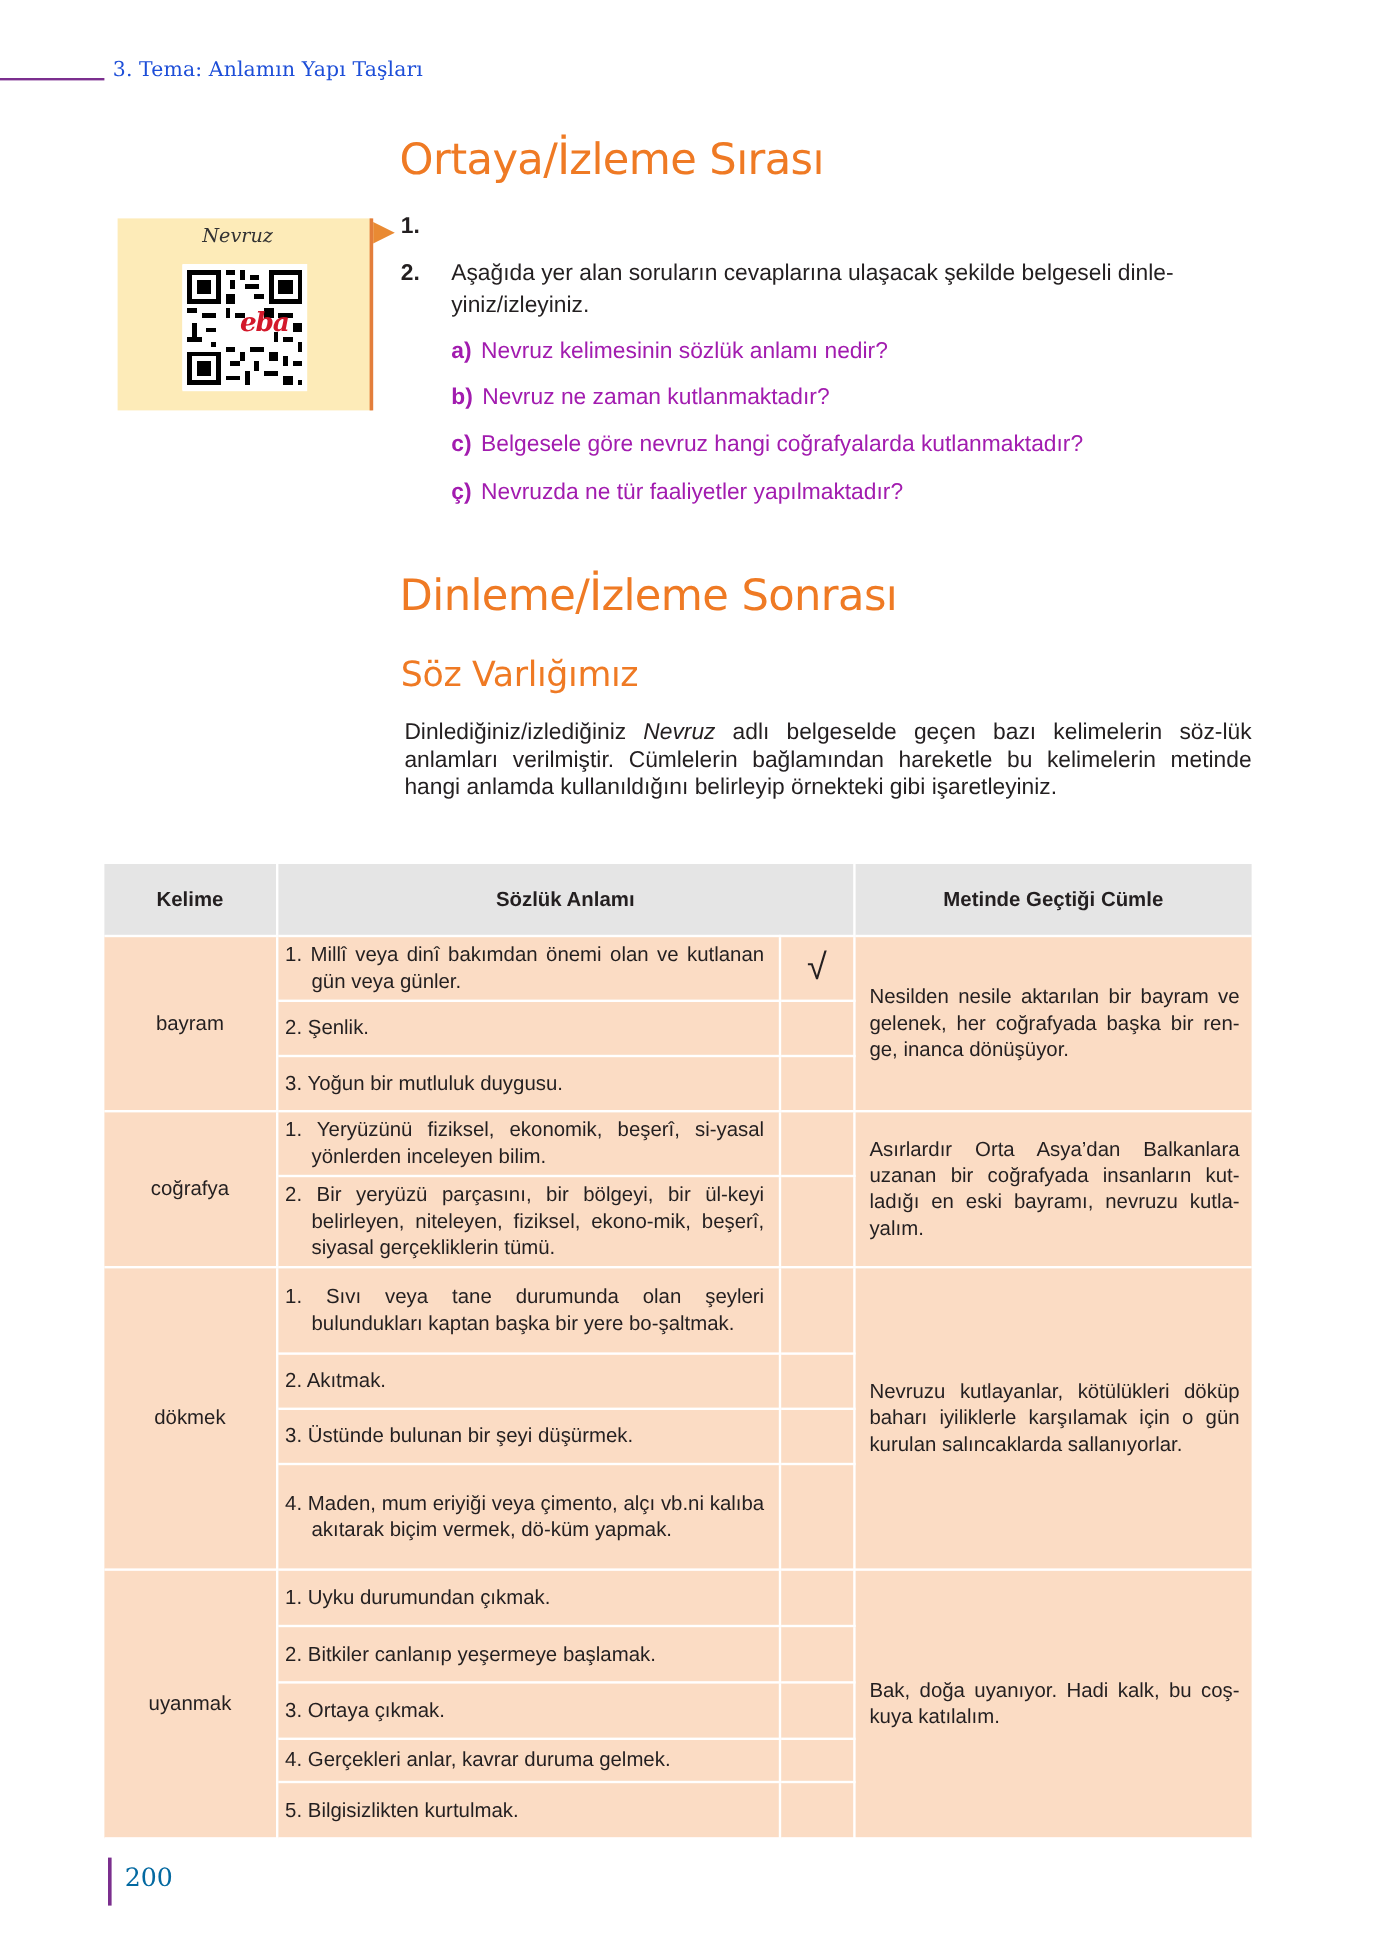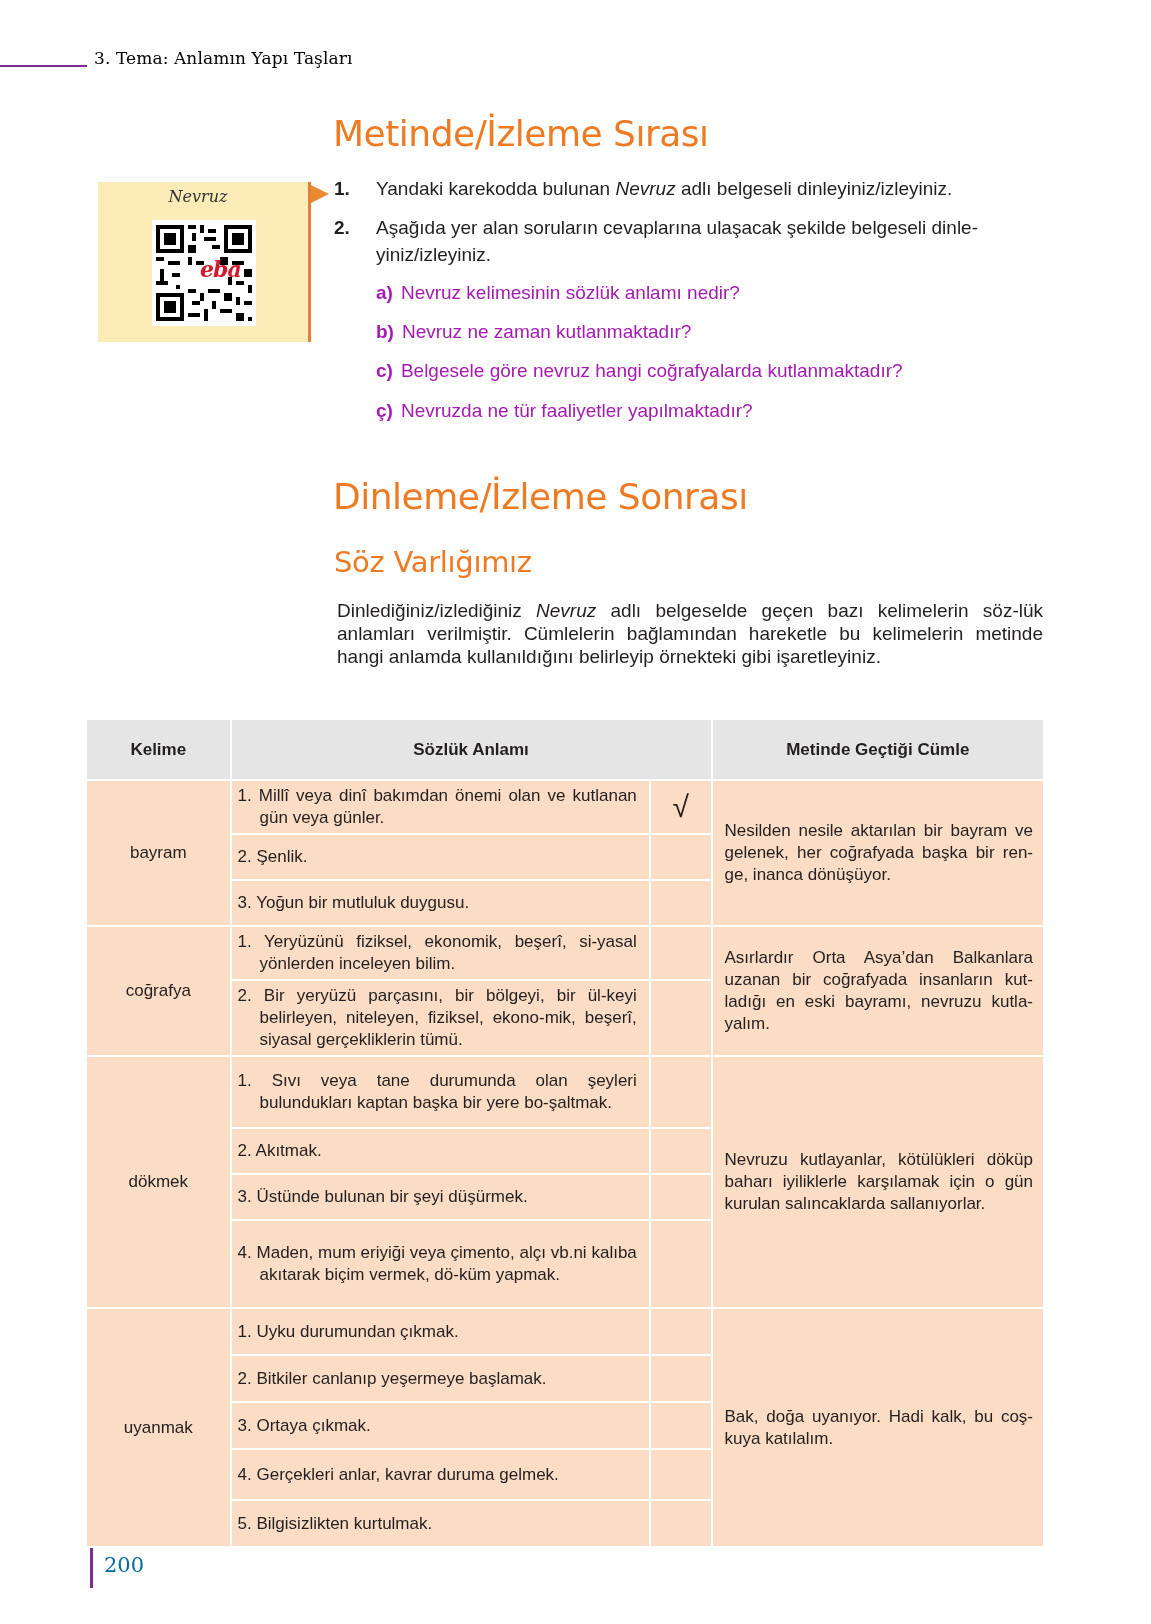--- a/index.html
+++ b/index.html
@@ -2,21 +2,21 @@
 <html><head>
 <meta charset="utf-8">
 <style>
   html, body { margin: 0; padding: 0; background: #ffffff; }
   body { width: 1151px; height: 1624px; position: relative; overflow: hidden;
          font-family: "Liberation Sans", sans-serif; color: #231f20; }
   .abs { position: absolute; }
 
   
   .hdr-line { left: 0; top: 65px; width: 87px; height: 2px; background: #7b2f8e; }
-  .hdr-title { left: 94px; top: 48px; font-family: "DejaVu Serif", serif; font-size: 17px; color: #000000; letter-spacing: 0.1px; }
+  .hdr-title { left: 94px; top: 48px; font-family: "DejaVu Serif", serif; font-size: 17px; color: #1d4ed8; letter-spacing: 0.1px; }
 
   
   .qr-box { left: 98px; top: 182px; width: 212px; height: 160px; background: #fdebb8; }
   .qr-border { left: 308px; top: 182px; width: 3px; height: 160px; background: #e37e3b; }
   .qr-arrow { left: 311px; top: 185px; width: 0; height: 0; border-top: 9px solid transparent; border-bottom: 9px solid transparent; border-left: 18px solid #e98a33; }
   .qr-label { left: 98px; top: 187px; width: 200px; text-align: center; font-family: "DejaVu Serif", serif; font-style: italic; font-size: 16px; color: #333; }
   .qr-img { left: 152px; top: 220px; width: 104px; height: 106px; background: #fff; }
   .qr-img svg { display: block; }
   .eba { position: absolute; left: 28px; top: 36px; font-family: "DejaVu Serif", serif; font-style: italic; font-weight: bold; font-size: 22px; color: #d3192b; letter-spacing: -1px; margin-left: 20px; }
 
@@ -102,25 +102,24 @@
         <rect x="21" y="19" width="1" height="2"></rect>
         <rect x="23" y="20" width="2" height="1"></rect>
         <rect x="17" y="22" width="3" height="1"></rect>
         <rect x="21" y="23" width="2" height="2"></rect>
         <rect x="24" y="24" width="1" height="1"></rect>
     </g>
   </svg>
   <span class="eba">eba</span>
 </div>
 
-<div class="abs h1" style="left:333px; top:113px;">Metinde/İzleme Sırası</div>
+<div class="abs h1" style="left:333px; top:113px;">Ortaya/İzleme Sırası</div>
 
 <div class="abs step" style="left:334px; top:175px; width:720px; height:28px;">
   <span class="num">1.</span>
-  <span class="txt"><span>Yandaki karekodda bulunan </span><i>Nevruz</i><span> adlı belgeseli dinleyiniz/izleyiniz.</span></span>
 </div>
 <div class="abs step" style="left:334px; top:214px; width:720px; height:56px;">
   <span class="num">2.</span>
   <span class="txt" style="width:655px;">Aşağıda yer alan soruların cevaplarına ulaşacak şekilde belgeseli dinle-yiniz/izleyiniz.</span>
 </div>
 
 <div class="abs sub" style="left:376px; top:282px;"><span class="let">a)</span><span>Nevruz kelimesinin sözlük anlamı nedir?</span></div>
 <div class="abs sub" style="left:376px; top:321px;"><span class="let">b)</span><span>Nevruz ne zaman kutlanmaktadır?</span></div>
 <div class="abs sub" style="left:376px; top:360px;"><span class="let">c)</span><span>Belgesele göre nevruz hangi coğrafyalarda kutlanmaktadır?</span></div>
 <div class="abs sub" style="left:376px; top:400px;"><span class="let">ç)</span><span>Nevruzda ne tür faaliyetler yapılmaktadır?</span></div>
@@ -215,21 +214,21 @@
           <div class="in">2. Bitkiler canlanıp yeşermeye başlamak.</div>
         </td>
       <td class="chk"></td>
     </tr>
     <tr style="height:47px;">
       <td class="mean">
           <div class="in">3. Ortaya çıkmak.</div>
         </td>
       <td class="chk"></td>
     </tr>
-    <tr style="height:51px;">
+    <tr style="height:36px;">
       <td class="mean">
           <div class="in">4. Gerçekleri anlar, kavrar duruma gelmek.</div>
         </td>
       <td class="chk"></td>
     </tr>
     <tr style="height:47px;">
       <td class="mean">
           <div class="in">5. Bilgisizlikten kurtulmak.</div>
         </td>
       <td class="chk"></td>

